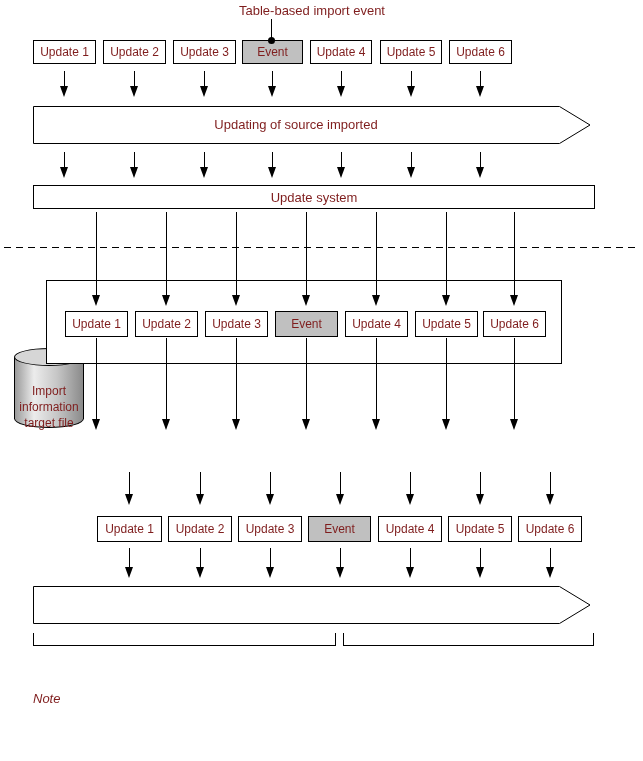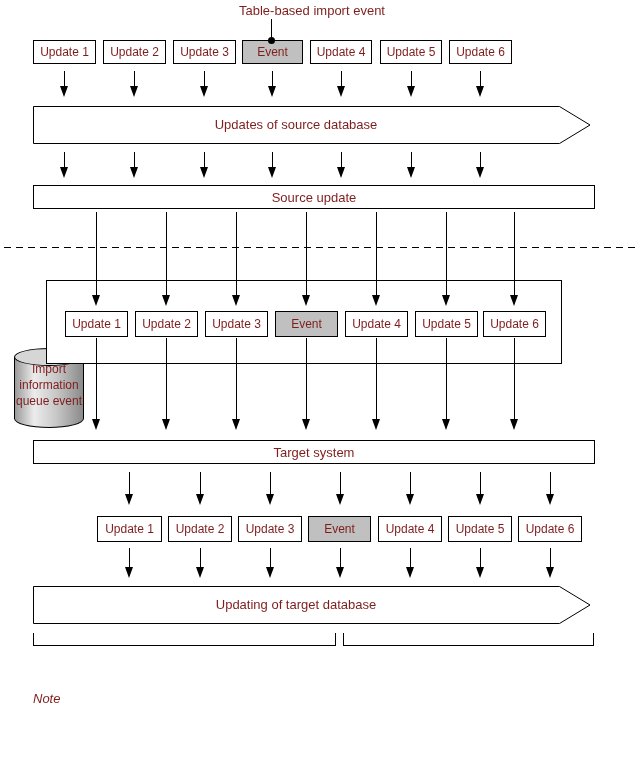--- a/index.html
+++ b/index.html
@@ -45,21 +45,21 @@
   .cyl-body{
     position:absolute;left:14px;top:357px;width:70px;height:62px;
     border-left:1px solid #000;border-right:1px solid #000;
     background:linear-gradient(90deg,#9a9a9a,#ececec 28%,#c6c6c6 62%,#8a8a8a);
   }
   .cyl-top{
     position:absolute;left:14px;top:348px;width:70px;height:18px;border:1px solid #000;border-radius:50%;
     background:#d6d6d6;
   }
   .cyl-text{
-    position:absolute;left:12px;top:361px;width:74px;z-index:1;
+    position:absolute;left:12px;top:383px;width:74px;z-index:1;
     font-size:12px;line-height:16px;text-align:center;
   }
   .title-label{
     position:absolute;left:212px;top:3px;width:200px;text-align:center;font-size:13px;z-index:4;
   }
   .leader-line{position:absolute;left:271px;top:19px;width:1px;height:22px;background:#000;z-index:4;}
   .leader-dot{position:absolute;left:268px;top:37px;width:7px;height:7px;background:#000;border-radius:50%;z-index:6;}
   .bracket{
     position:absolute;top:633px;height:13px;
     border-left:1px solid #000;border-right:1px solid #000;border-bottom:1px solid #000;z-index:3;
@@ -73,43 +73,41 @@
 
 <div class="stage">
 
   <div class="title-label">Table-based import event</div>
   <div class="leader-line"></div>
   <div class="leader-dot"></div>
 
   <svg class="banner" style="top:106px" width="560" height="38" viewBox="0 0 560 38">
     <polygon points="0.5,0.5 526.5,0.5 557,19 526.5,37.5 0.5,37.5" fill="#ffffff" stroke="#000000" stroke-width="1"></polygon>
   </svg>
-  <div class="banner-label" style="top:106px">Updates of source database</div>
-
-  <div class="system-box" style="top:185px">Source update</div>
+  <div class="banner-label" style="top:106px">Updating of source imported</div>
+
+  <div class="system-box" style="top:185px">Update system</div>
 
   <div class="dashed-divider"></div>
 
   <div class="abs cyl cyl-bottom"></div>
   <div class="abs cyl cyl-body"></div>
   <div class="abs cyl cyl-top"></div>
   <div class="cyl-text">
     <div>Import</div>
     <div>information</div>
-    <div>queue event</div>
+    <div>target file</div>
   </div>
 
   <div class="container-box"></div>
 
-  <div class="system-box" style="top:440px">Target system</div>
 
   <svg class="banner" style="top:586px" width="560" height="38" viewBox="0 0 560 38">
     <polygon points="0.5,0.5 526.5,0.5 557,19 526.5,37.5 0.5,37.5" fill="#ffffff" stroke="#000000" stroke-width="1"></polygon>
   </svg>
-  <div class="banner-label" style="top:586px">Updating of target database</div>
 
   <div class="bracket" style="left:33px;width:303px"></div>
   <div class="bracket" style="left:343px;width:251px"></div>
 
   <div class="note-label">Note</div>
 
 <div class="box" style="left: 33px; top: 40px; width: 63px; height: 24px;">Update 1</div>
     <div class="box" style="left: 103px; top: 40px; width: 63px; height: 24px;">Update 2</div>
     <div class="box" style="left: 173px; top: 40px; width: 63px; height: 24px;">Update 3</div>
     <div class="box event" style="left: 242px; top: 40px; width: 61px; height: 24px;">Event</div>

